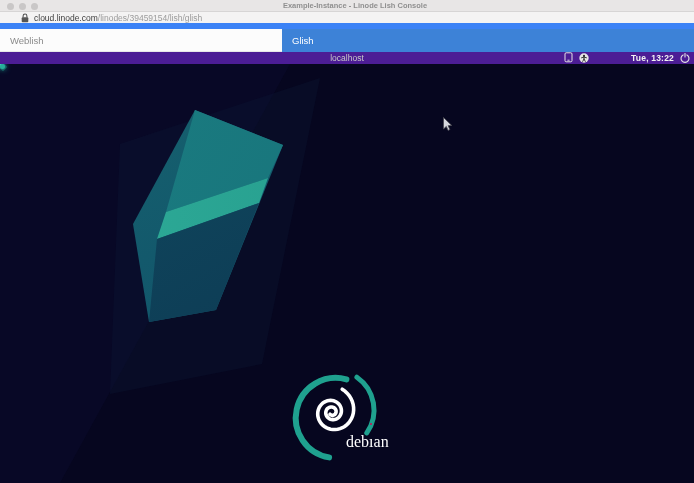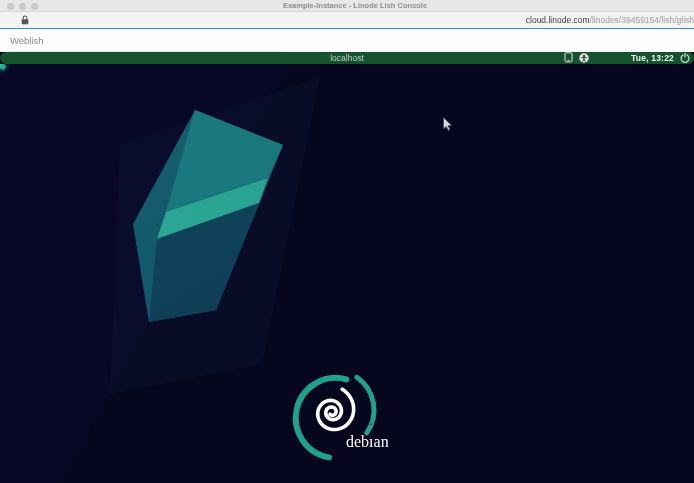--- a/index.html
+++ b/index.html
@@ -7,35 +7,35 @@
   .window{position:relative;width:694px;height:483px;background:#06061f;}
 
   
   .titlebar{position:relative;height:12px;background:#e8e6e6;border-bottom:1px solid #d7d5d5;box-sizing:border-box;}
   .traffic{position:absolute;top:3px;left:7px;display:flex;gap:5px;}
   .traffic span{width:7px;height:7px;border-radius:50%;background:#c9c7c7;display:block;}
   .win-title{position:absolute;left:0;right:0;top:0;height:12px;line-height:12px;text-align:center;
     font-size:7.5px;font-weight:700;color:#8f8f8f;padding-left:16px;}
 
   
-  .urlbar{position:relative;height:17px;background:#f4f3f3;border-bottom:1px solid #3b82f6;box-sizing:border-box;
-    display:flex;align-items:center;justify-content:space-between;}
+  .urlbar{position:relative;height:17px;background:#f4f3f3;border-bottom:6px solid #3b82f6;box-sizing:border-box;
+    display:flex;align-items:center;}
   .lock{margin-left:21px;margin-right:5px;display:flex;}
   .url-text{font-size:8.5px;}
   .url-domain{color:#3c3c3c;}
   .url-path{color:#9b9b9b;}
 
   
   .tabbar{height:23px;display:flex;background:#fcfcfc;}
   .tab{box-sizing:border-box;height:23px;line-height:23px;font-size:9.5px;padding-left:10px;cursor:default;}
   .tab-weblish{width:282px;background:#fcfcfc;color:#8b8b8b;border-bottom:1px solid #e8e8e8;}
   .tab-glish{flex:1;color:#ffffff;}
 
   
-  .gnomebar{position:relative;height:12px;background:#14532d;border-radius:6px;}
+  .gnomebar{position:relative;height:12px;background:#4c1d95;}
   .hostname{position:absolute;left:0;right:0;top:0;height:12px;line-height:12px;text-align:center;
     font-size:8.5px;color:#c8c8c8;}
   .gnome-right{position:absolute;right:4px;top:0;height:12px;display:flex;align-items:center;gap:6px;}
   .clock{font-size:8.5px;font-weight:700;color:#f2f2f2;letter-spacing:.2px;margin-left:36px;}
 
   
   .desktop{position:relative;height:419px;background:#06061f;overflow:hidden;}
   .bg-art,.bg-art div{position:absolute;inset:0;}
   .halo{background:#0d1b38;opacity:.30;clip-path:polygon(120px 80px,320px 14px,262px 300px,110px 330px);}
   .diag{background:#0b0b2c;opacity:.55;clip-path:polygon(0 0,290px 0,60px 419px,0 419px);}
@@ -101,20 +101,21 @@
       <svg width="8" height="10" viewBox="0 0 8 10">
         <path d="M2.1,4.4 V2.9 A1.9,1.9 0 0 1 5.9,2.9 V4.4" fill="none" stroke="#555" stroke-width="1.1"></path>
         <rect x="0.7" y="4.2" width="6.6" height="5" rx="1" fill="#555"></rect>
       </svg>
     </span>
     <span class="url-text"><span class="url-domain">cloud.linode.com</span><span class="url-path">/linodes/39459154/lish/glish</span></span>
   </div>
 
   <div class="tabbar">
     <div class="tab tab-weblish">Weblish</div>
+    <div class="tab tab-glish" id="glish-tab" style="background: rgb(61, 130, 215);">Glish</div>
   </div>
 
   <div class="gnomebar">
     <div class="hostname">localhost</div>
     <div class="gnome-right">
       <span>
         <svg width="9" height="11" viewBox="0 0 9 11">
           <rect x="1" y="0.8" width="7" height="9" rx="1.2" fill="none" stroke="#e6e6e6" stroke-width="1"></rect>
           <path d="M3.4,8.2 h2.2" stroke="#e6e6e6" stroke-width="0.9"></path>
         </svg>

